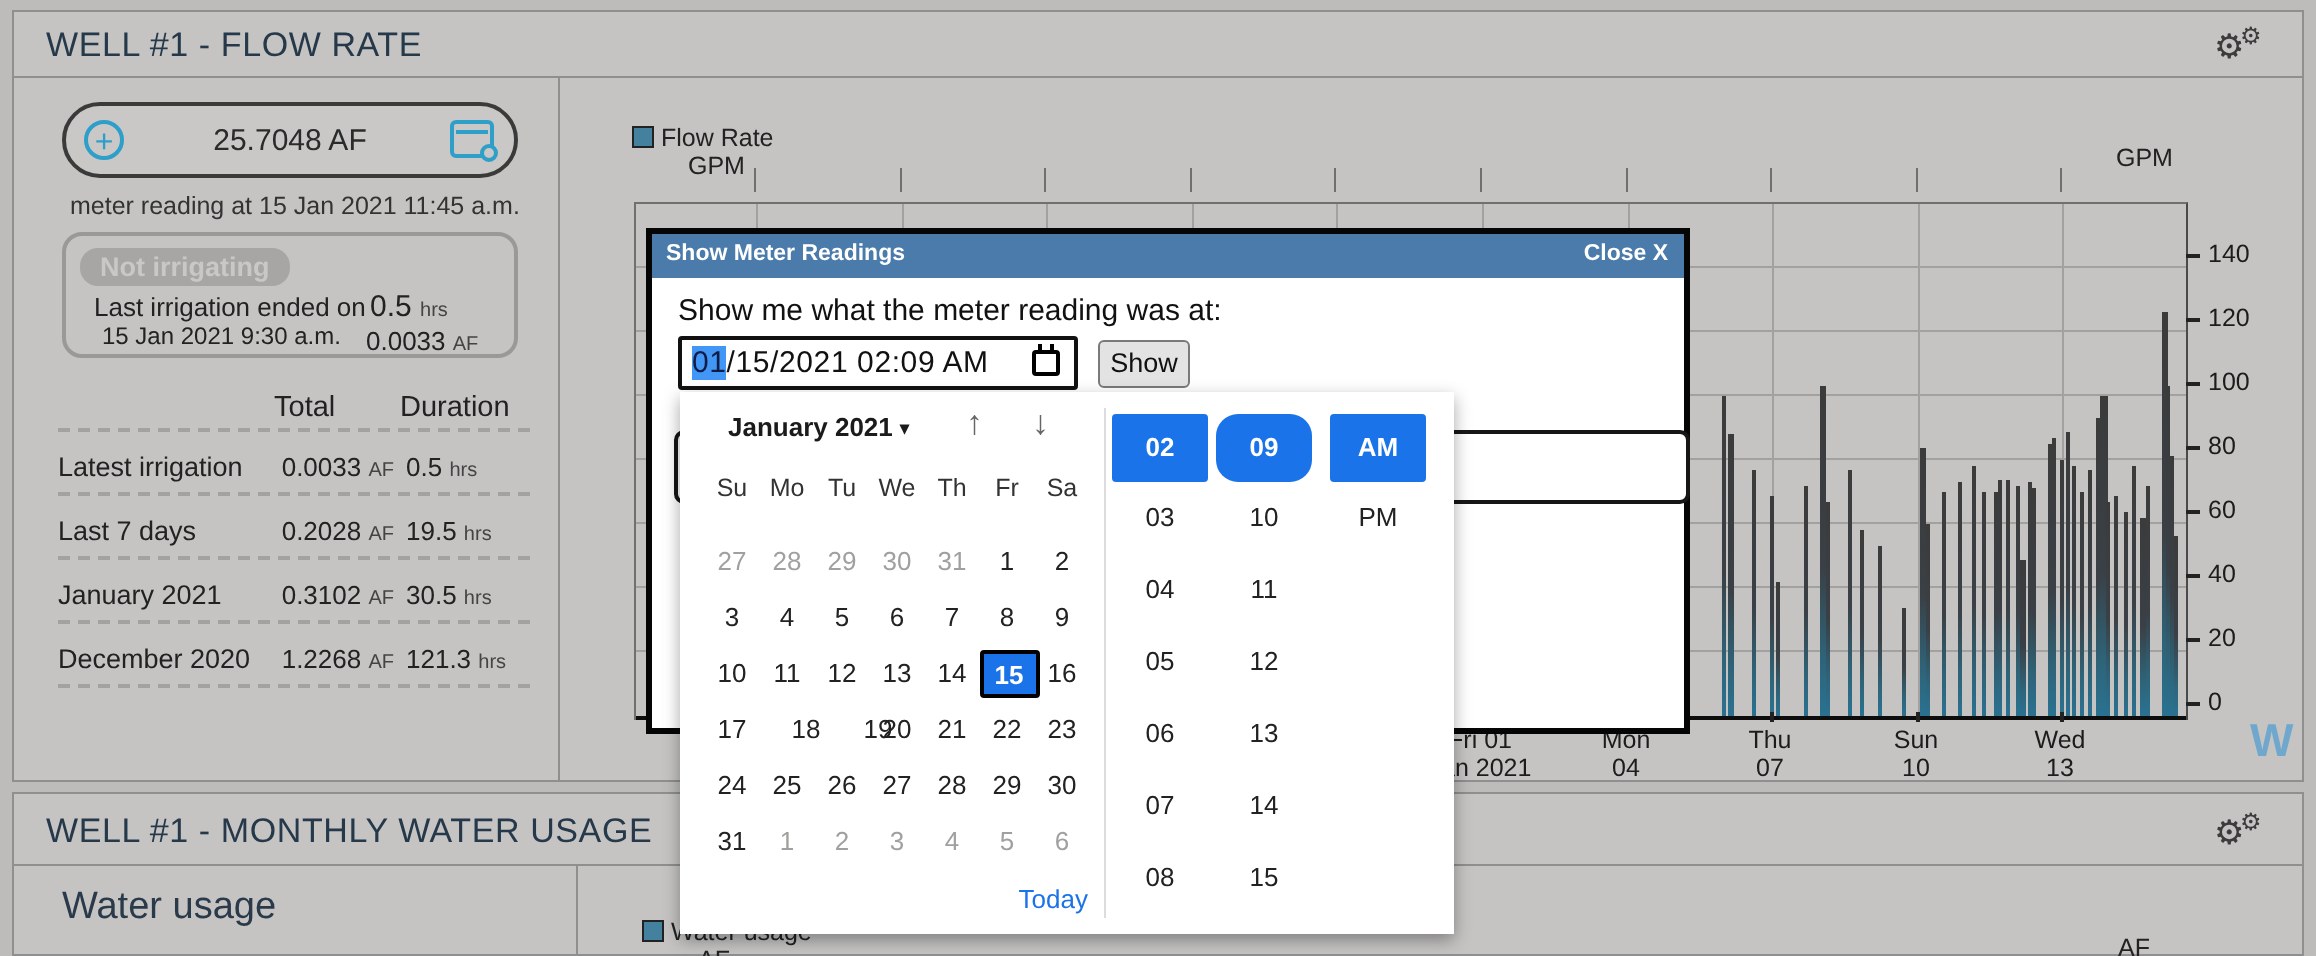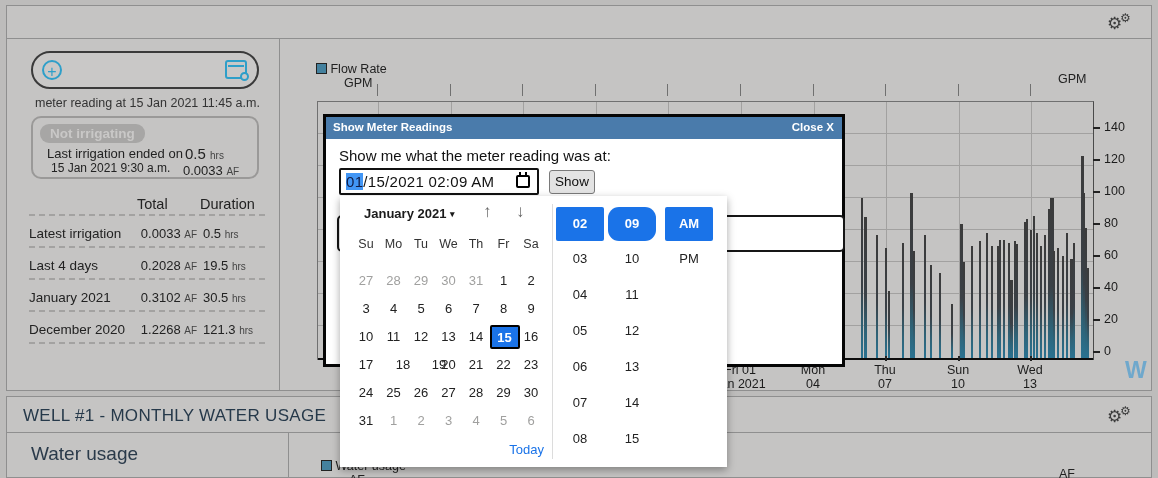--- a/index.html
+++ b/index.html
@@ -82,29 +82,31 @@
   
   #usage-subtitle{position:absolute;left:24px;top:46px;font-size:19px;color:#2a3a4a;}
 </style>
 </head>
 <body>
 
 <div id="app">
 
   <div class="panel" style="left:6px;top:5px;width:1146px;height:386px;">
     <div class="panel-header">
+      <div class="panel-title">WELL #1 - FLOW RATE</div>
       <div class="gears" style="right:14px;top:6px;">
         <span class="g-big">⚙</span>
         <span class="g-small">⚙</span>
       </div>
     </div>
     <div class="vdivider" style="left:272px;top:33px;height:352px;"></div>
 
     <div class="meter-pill">
       <div class="plus-circle">+</div>
+      <div class="meter-value">25.7048 AF</div>
       <div class="cal-clock"></div>
     </div>
     <div class="meter-caption">meter reading at 15 Jan 2021 11:45 a.m.</div>
 
     <div class="status-card">
       <div class="status-badge">Not irrigating</div>
       <div class="status-l1">Last irrigation ended on</div>
       <div class="status-l2">15 Jan 2021 9:30 a.m.</div>
       <div class="status-dur"><span>0.5</span> <span class="unit-sm">hrs</span></div>
       <div class="status-vol"><span>0.0033</span> <span class="unit-sm">AF</span></div>
@@ -114,21 +116,21 @@
     <div class="stats-head" style="left:193px;">Duration</div>
     <div id="stats-rows">
         <div class="dash" style="top: 208px;"></div>
         <div class="dash" style="top: 240px;"></div>
         <div class="dash" style="top: 272px;"></div>
         <div class="dash" style="top: 304px;"></div>
         <div class="dash" style="top: 336px;"></div>
         <div class="stat-label" style="top: 220px;">Latest irrigation</div>
         <div class="stat-total" style="top: 220px;">0.0033 <span class="unit-sm">AF</span></div>
         <div class="stat-dur" style="top: 220px;">0.5 <span class="unit-sm">hrs</span></div>
-        <div class="stat-label" style="top: 252px;">Last 4 days</div>
+        <div class="stat-label" style="top: 252px;">Last 7 days</div>
         <div class="stat-total" style="top: 252px;">0.2028 <span class="unit-sm">AF</span></div>
         <div class="stat-dur" style="top: 252px;">19.5 <span class="unit-sm">hrs</span></div>
         <div class="stat-label" style="top: 284px;">January 2021</div>
         <div class="stat-total" style="top: 284px;">0.3102 <span class="unit-sm">AF</span></div>
         <div class="stat-dur" style="top: 284px;">30.5 <span class="unit-sm">hrs</span></div>
         <div class="stat-label" style="top: 316px;">December 2020</div>
         <div class="stat-total" style="top: 316px;">1.2268 <span class="unit-sm">AF</span></div>
         <div class="stat-dur" style="top: 316px;">121.3 <span class="unit-sm">hrs</span></div>
       </div>
 

